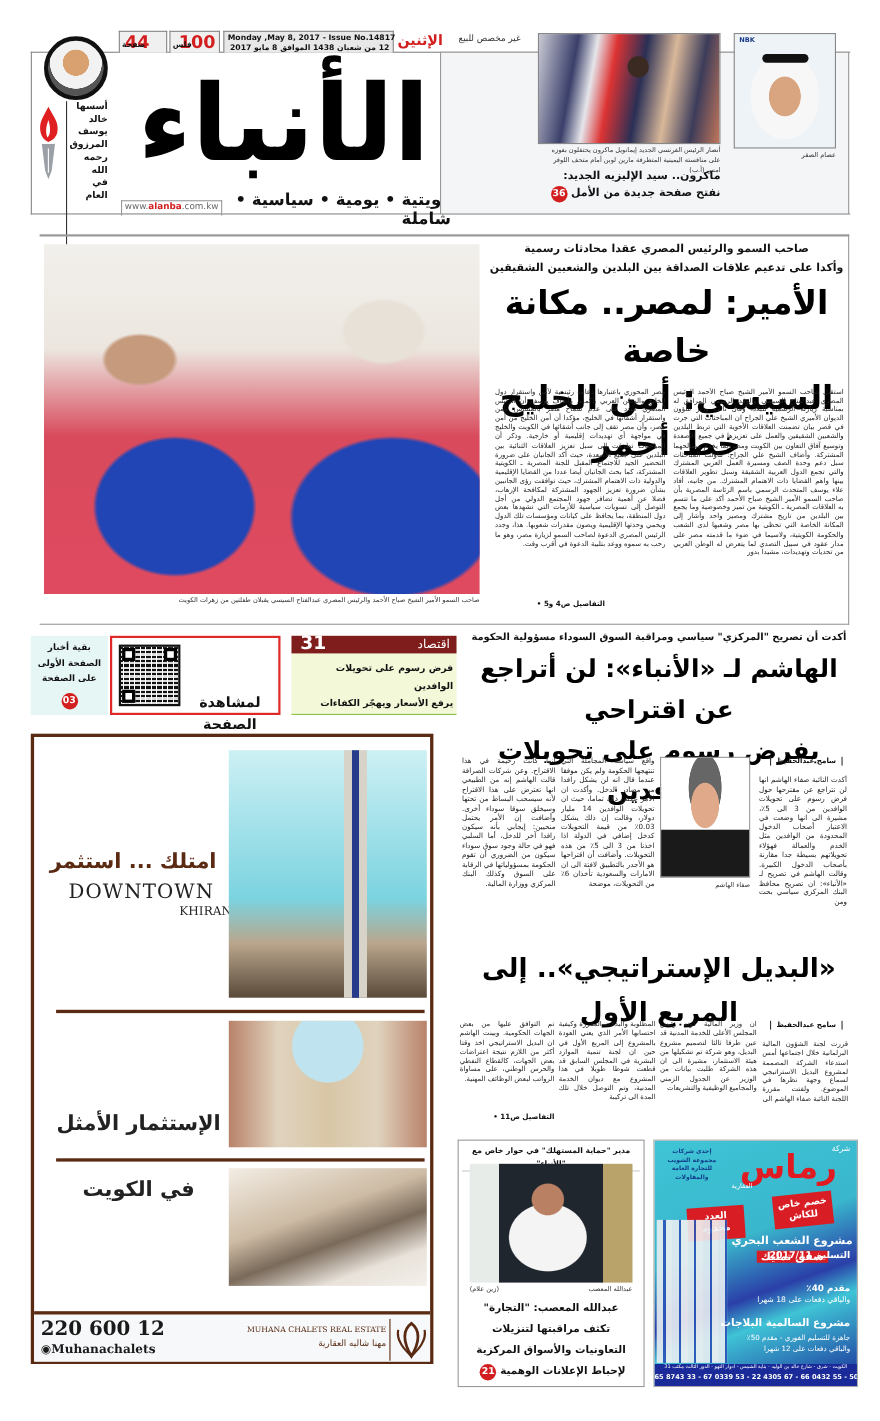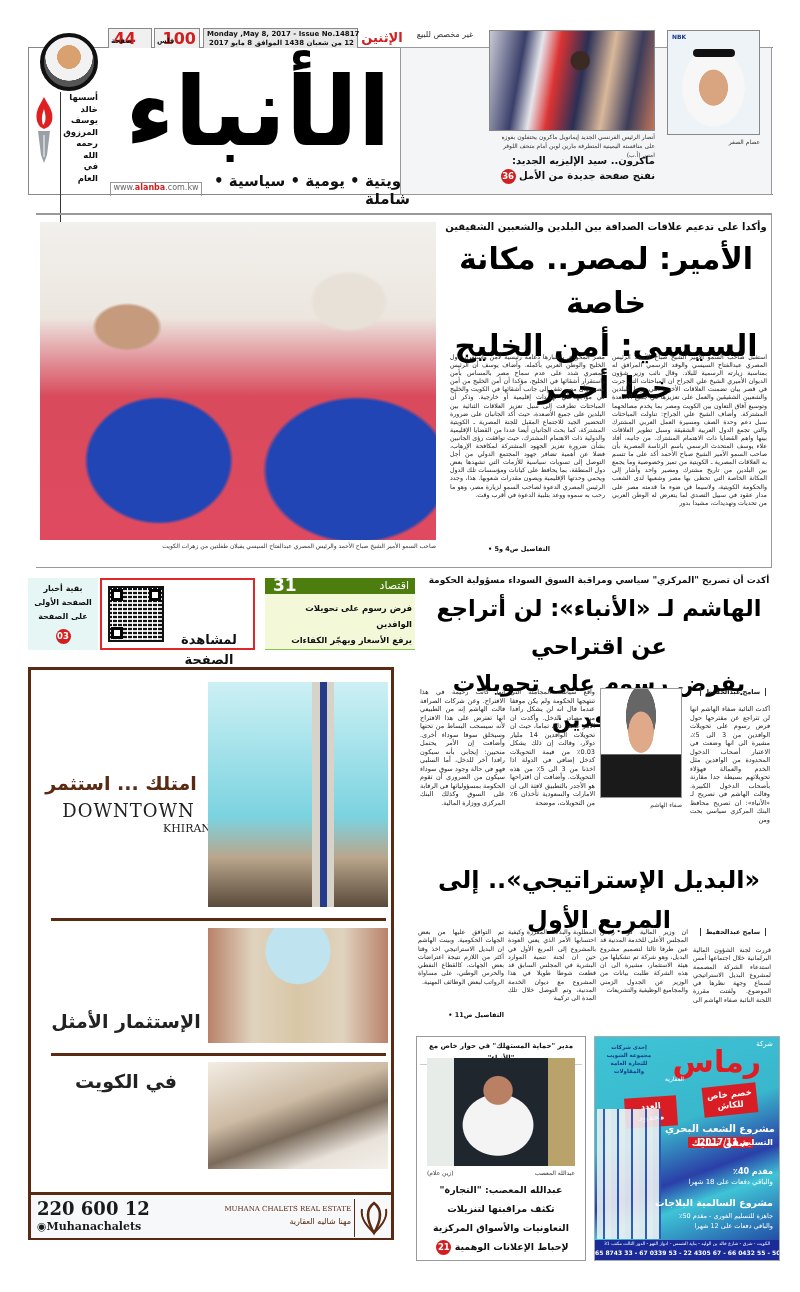--- a/index.html
+++ b/index.html
@@ -32,21 +32,21 @@
       linear-gradient(180deg, #f2f0ec 0%, #ece6df 30%, #d84a5c 55%, #e04a60 100%); }
   .sub-head { font-size: 10px; font-weight: bold; direction: rtl; text-align: center; line-height: 17px; }
   .big-head { font-family: "DejaVu Sans", sans-serif; font-weight: bold; direction: rtl; text-align: center; color: #000; }
   .body-col { font-size: 6.3px; line-height: 8.1px; direction: rtl; text-align: justify; color: #222; overflow: hidden; }
 
   
   .pdf-box { left: 100px; top: 578px; width: 155px; height: 72px; border: 2px solid #e02828; }
   .qr-inner { position: absolute; width: 12px; height: 12px; border: 3px solid #000; background: #fff; }
   .remain-box { left: 28px; top: 578px; width: 70px; height: 72px; background: #e6f6f4; }
   .econ-box { left: 265px; top: 578px; width: 150px; height: 72px; background: #f2f8d8; border-bottom: 1px solid #8bc34a; }
-  .econ-tab { left: 265px; top: 578px; width: 150px; height: 16px; background: #4d7c0f; text-align: right; }
+  .econ-tab { left: 265px; top: 578px; width: 150px; height: 16px; background: #7f1d1d; text-align: right; }
 
   
   .ad-frame { left: 28px; top: 667px; width: 366px; height: 573px; border: 3px solid #5a2a12; background: #fff; }
   .ad-footer { left: 31px; top: 1192px; width: 360px; height: 46px; background: #f6f8f9; border-top: 3px solid #5a2a12; }
   .ad-rule { height: 3px; background: #5a2a12; }
 
   .rimas-ad { left: 594px; top: 1036px; width: 186px; height: 225px; background: linear-gradient(160deg, #3fc4d6 0%, #39b7cc 40%, #2a3fa8 60%, #3fc4d6 70%, #1a2a98 100%); border: 1px solid #aaa; overflow: hidden; }
   .mini-frame { left: 416px; top: 1036px; width: 170px; height: 225px; border: 1px solid #999; }
 </style>
 </head>
@@ -107,20 +107,21 @@
     <div>ماكرون.. سيد الإليزيه الجديد:</div>
     <div><span>نفتح صفحة جديدة من الأمل</span> <span class="pg-badge">36</span></div>
   </div>
 </div>
 
 <div class="abs main-frame"></div>
 <div class="abs main-photo"></div>
 <div class="abs caption" style="left:40px;top:541px;width:396px;">صاحب السمو الأمير الشيخ صباح الأحمد والرئيس المصري عبدالفتاح السيسي يقبلان طفلتين من زهرات الكويت</div>
 
 <div class="abs" style="left:442px;top:218px;width:328px;">
+  <div class="sub-head">صاحب السمو والرئيس المصري عقدا محادثات رسمية</div>
   <div class="sub-head">وأكدا على تدعيم علاقات الصداقة بين البلدين والشعبين الشقيقين</div>
   <div class="big-head" style="font-size:30px;line-height:44px;margin-top:2px;">الأمير: لمصر.. مكانة خاصة</div>
   <div class="big-head" style="font-size:30px;line-height:42px;">السيسي: أمن الخليج خط أحمر</div>
 </div>
 
 <div class="abs body-col" style="left:612px;top:353px;width:155px;height:200px;">استقبل صاحب السمو الأمير الشيخ صباح الأحمد الرئيس المصري عبدالفتاح السيسي والوفد الرسمي المرافق له بمناسبة زيارته الرسمية للبلاد. وقال نائب وزير شؤون الديوان الأميري الشيخ علي الجراح ان المباحثات التي جرت في قصر بيان تضمنت العلاقات الأخوية التي تربط البلدين والشعبين الشقيقين والعمل على تعزيزها في جميع الأصعدة وتوسيع آفاق التعاون بين الكويت ومصر بما يخدم مصالحهما المشتركة. وأضاف الشيخ علي الجراح: تناولت المباحثات سبل دعم وحدة الصف ومسيرة العمل العربي المشترك والتي تجمع الدول العربية الشقيقة وسبل تطوير العلاقات بينها واهم القضايا ذات الاهتمام المشترك. من جانبه، أفاد علاء يوسف المتحدث الرسمي باسم الرئاسة المصرية بأن صاحب السمو الأمير الشيخ صباح الأحمد أكد على ما تتسم به العلاقات المصرية ـ الكويتية من تميز وخصوصية وما يجمع بين البلدين من تاريخ مشترك ومصير واحد وأشار إلى المكانة الخاصة التي تحظى بها مصر وشعبها لدى الشعب والحكومة الكويتية، ولاسيما في ضوء ما قدمته مصر على مدار عقود في سبيل التصدي لما يتعرض له الوطن العربي من تحديات وتهديدات، مشيدا بدور</div>
 <div class="abs body-col" style="left:450px;top:353px;width:155px;height:190px;">مصر المحوري باعتبارها دعامة رئيسية لأمن واستقرار دول الخليج والوطن العربي بأكمله. وأضاف يوسف أن الرئيس المصري شدد على عدم سماح مصر بالمساس بأمن واستقرار أشقائها في الخليج، مؤكدا أن أمن الخليج من أمن مصر، وأن مصر تقف إلى جانب أشقائها في الكويت والخليج في مواجهة أي تهديدات إقليمية أو خارجية. وذكر أن المباحثات تطرقت إلى سبل تعزيز العلاقات الثنائية بين البلدين على جميع الأصعدة، حيث أكد الجانبان على ضرورة التحضير الجيد للاجتماع المقبل للجنة المصرية ـ الكويتية المشتركة، كما بحث الجانبان أيضا عددا من القضايا الإقليمية والدولية ذات الاهتمام المشترك، حيث توافقت رؤى الجانبين بشأن ضرورة تعزيز الجهود المشتركة لمكافحة الإرهاب، فضلا عن أهمية تضافر جهود المجتمع الدولي من أجل التوصل إلى تسويات سياسية للأزمات التي تشهدها بعض دول المنطقة، بما يحافظ على كيانات ومؤسسات تلك الدول ويحمي وحدتها الإقليمية ويصون مقدرات شعوبها. هذا، وجدد الرئيس المصري الدعوة لصاحب السمو لزيارة مصر، وهو ما رحب به سموه ووعد بتلبية الدعوة في أقرب وقت.</div>
 <div class="abs" style="left:450px;top:545px;width:100px;font-size:6.5px;font-weight:bold;direction:rtl;text-align:right;">
   <span>التفاصيل ص4 و5</span> •
 </div>

